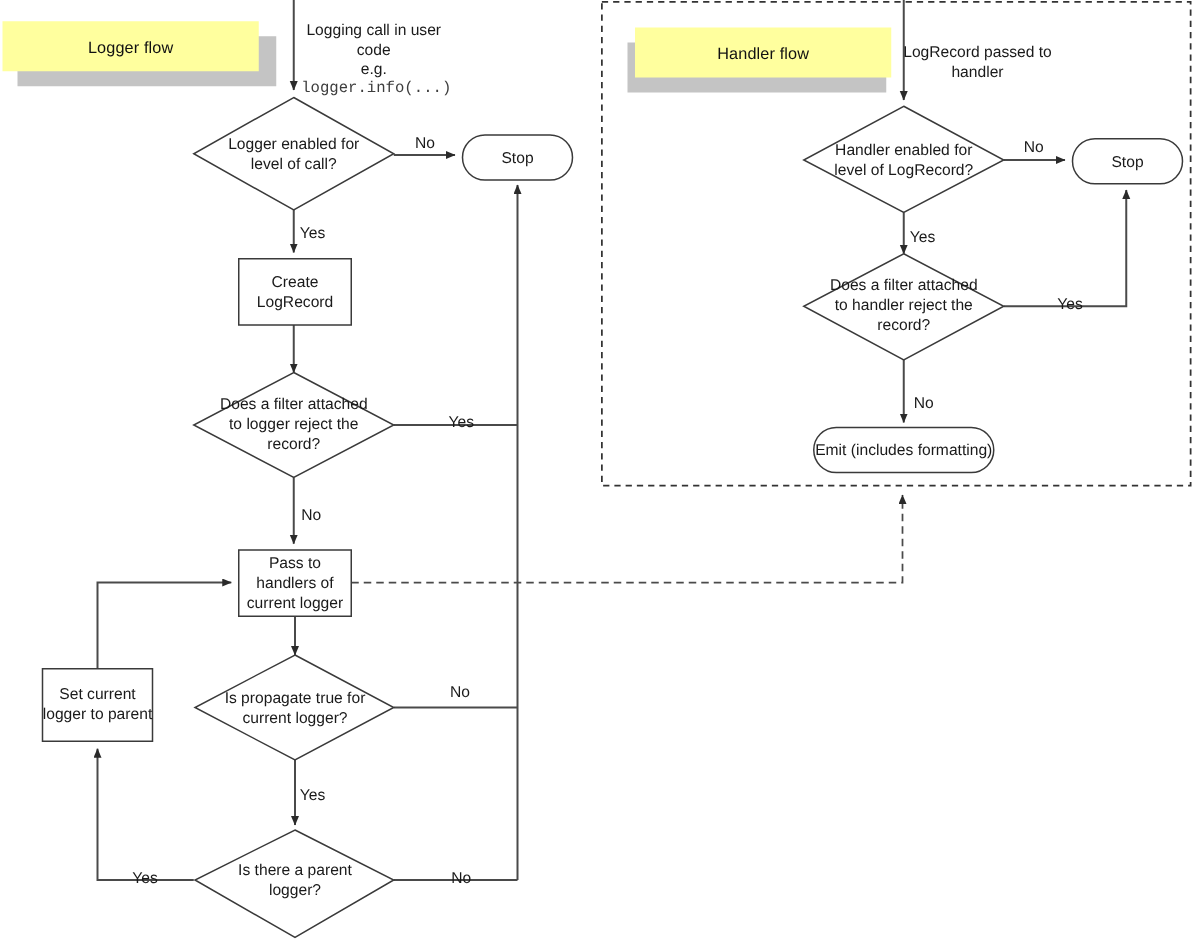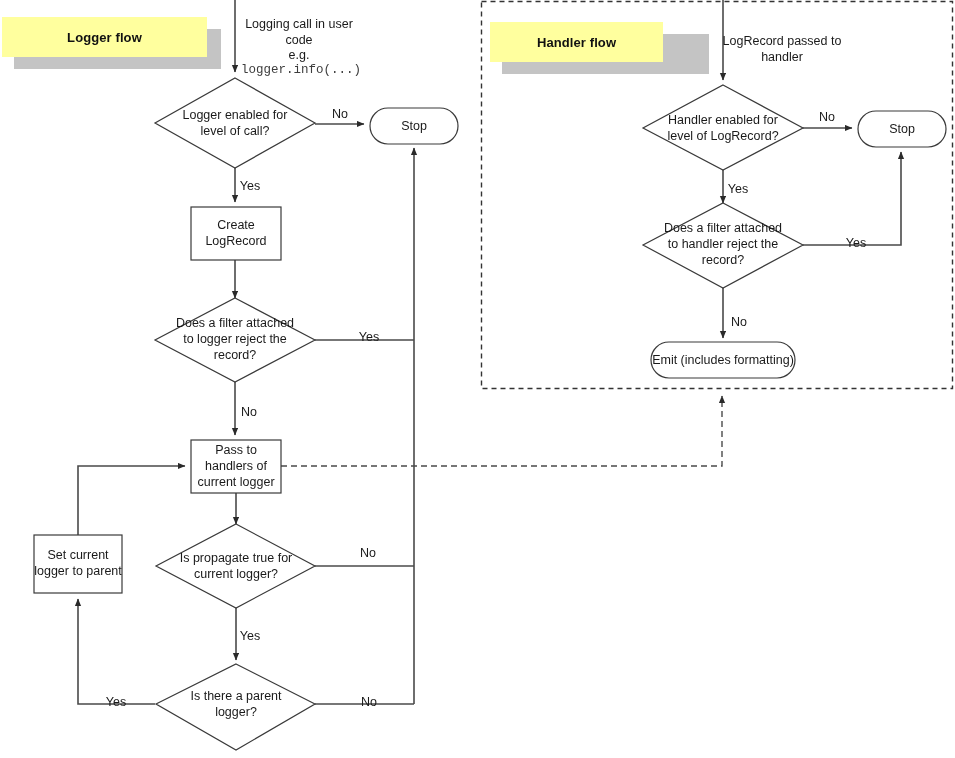--- a/index.html
+++ b/index.html
@@ -75,40 +75,40 @@
   .banner-face {
     position: absolute;
     background: #ffff9e;
     display: flex;
     align-items: center;
     justify-content: center;
   }
   .banner-text {
     font-family: "Liberation Sans", sans-serif;
     font-size: 13px;
-    font-weight: bold;
+    font-weight: normal;
     color: #111111;
     letter-spacing: 0.1px;
   }
 </style>
 </head>
 <body>
 
 <div id="canvas">
 
   <div class="banner" style="left:2px; top:17px; width:219px; height:52px;">
     <div class="banner-shadow" style="left:12px; top:12px; width:207px; height:40px;"></div>
     <div class="banner-face" style="left:0px; top:0px; width:205px; height:40px;">
       <span class="banner-text">Logger flow</span>
     </div>
   </div>
 
   <div class="banner" style="left:490px; top:22px; width:219px; height:52px;">
     <div class="banner-shadow" style="left:12px; top:12px; width:207px; height:40px;"></div>
-    <div class="banner-face" style="left:0px; top:0px; width:173px; height:40px;">
+    <div class="banner-face" style="left:18px; top:0px; width:205px; height:40px;">
       <span class="banner-text">Handler flow</span>
     </div>
   </div>
 
   <svg class="flow" viewBox="0 0 955 758" xmlns="http://www.w3.org/2000/svg">
     <defs>
       <marker id="arrow" markerWidth="9" markerHeight="9" refX="7.2" refY="3.2" orient="auto" markerUnits="userSpaceOnUse">
         <path d="M0,0 L7.6,3.2 L0,6.4 z" fill="#2a2a2a"></path>
       </marker>
       <marker id="arrowd" markerWidth="9" markerHeight="9" refX="7.2" refY="3.2" orient="auto" markerUnits="userSpaceOnUse">

